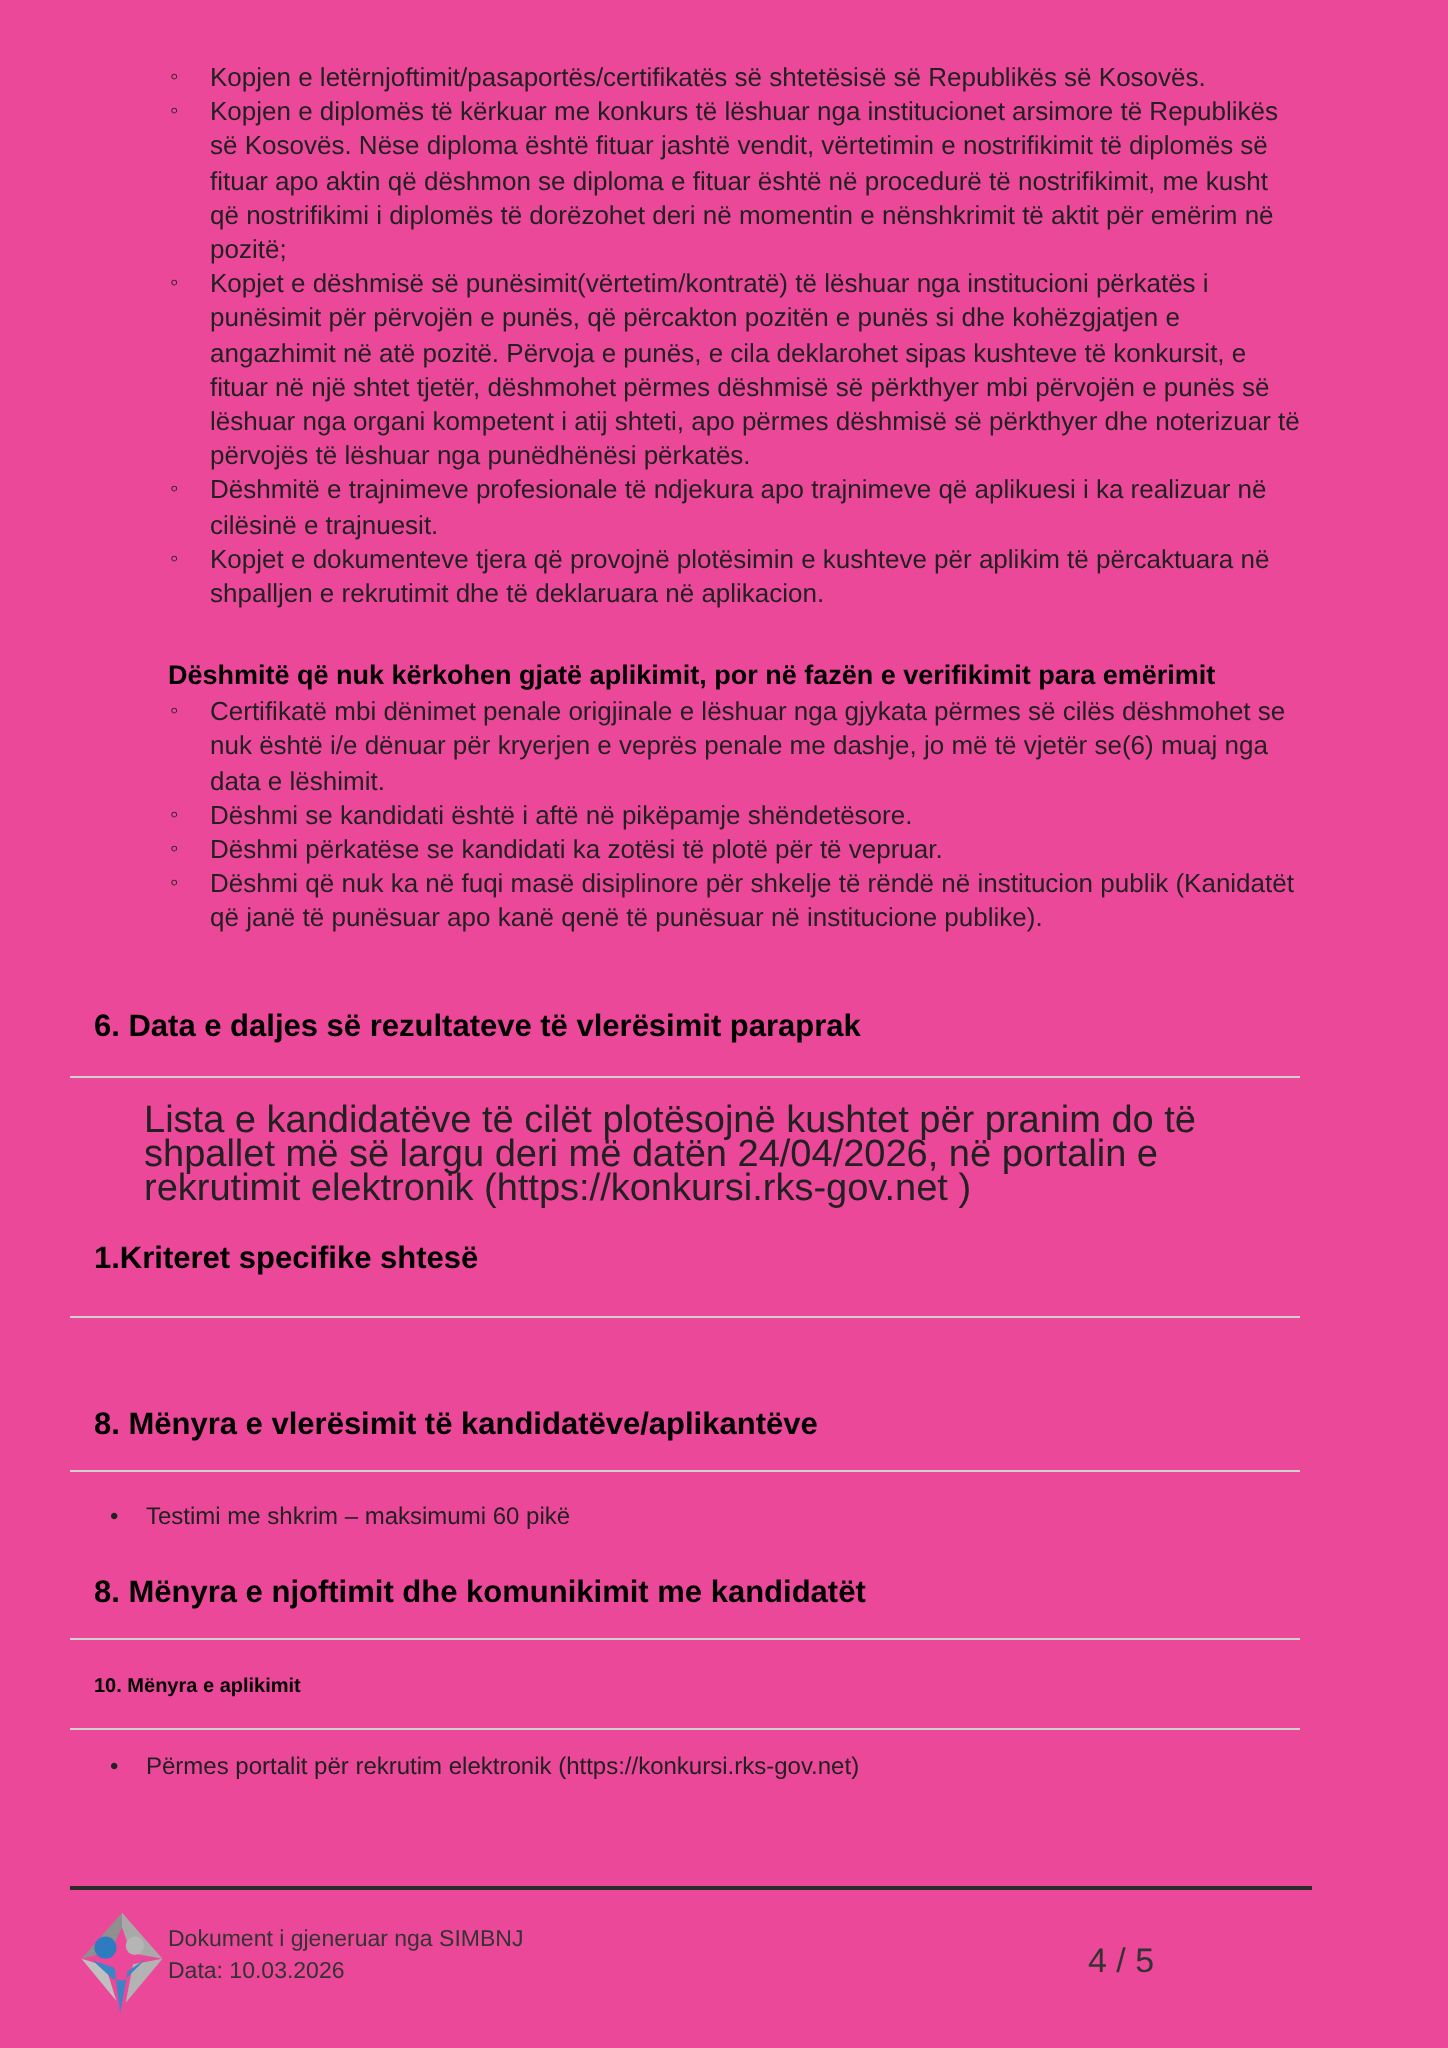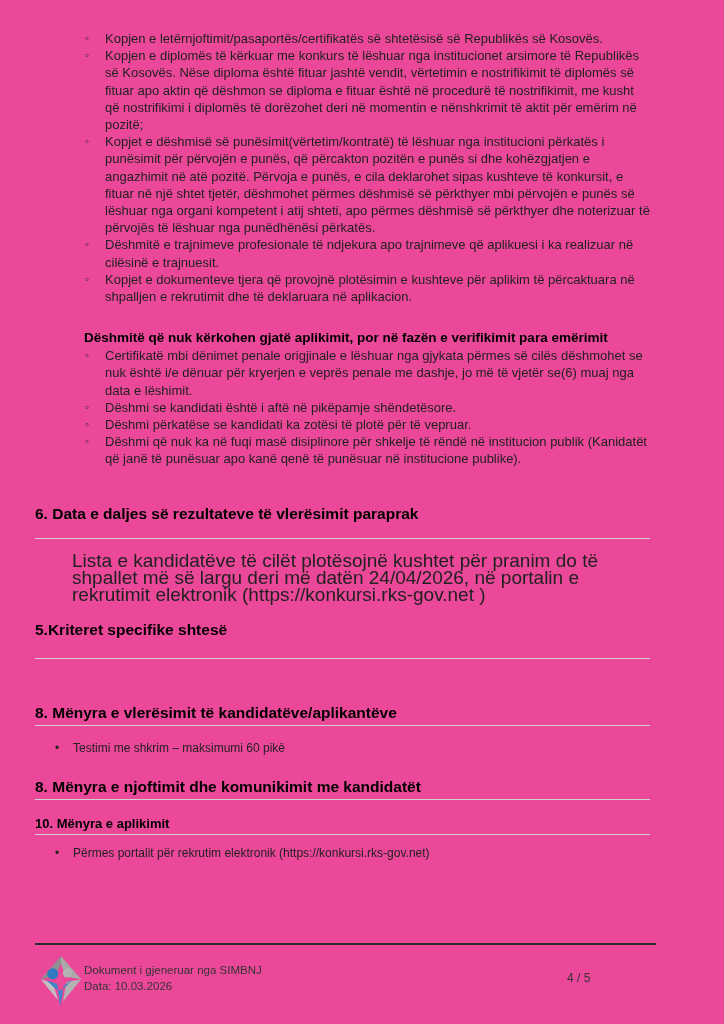--- a/index.html
+++ b/index.html
@@ -31,25 +31,25 @@
 
   .mid-heading{
     margin:24px 0 0 37px;
     font-size:13.5px;font-weight:bold;color:#000;
     line-height:18px;
     padding-left:12px;
   }
   .gap16{margin-top:16px;}
 
   .sec-h{
-    margin:0;
+    margin:12px;
     font-size:15.5px;font-weight:bold;color:#000;
     line-height:20px;
   }
-  .sec-h.small{font-size:13px;line-height:16px;}
+  .sec-h.small{font-size:10px;line-height:16px;}
 
   .rule{
     height:1px;background:#d0d0d0;border:none;margin:0;width:100%;
   }
 
   .body-ind{
     margin:13px 0 0 37px;
     width:548px;
     font-size:19px;line-height:17px;
   }
@@ -71,22 +71,22 @@
   .footer-line{
     position:absolute;left:35px;top:943px;
     width:621px;height:2px;background:#2b2b2b;
   }
   .footer-logo{position:absolute;left:38px;top:954px;width:46px;height:58px;}
   .footer-note{
     position:absolute;left:84px;top:962px;
     font-size:11.5px;line-height:16px;color:#333;
   }
   .page-num{
-    position:absolute;left:567px;top:971px;
-    font-size:12px;color:#333;
+    position:absolute;left:544px;top:971px;
+    font-size:17px;color:#333;
   }
 </style>
 </head>
 <body>
 
 <div class="page">
   <div class="content">
 
     <ul class="circ">
       <li>Kopjen e letërnjoftimit/pasaportës/certifikatës së shtetësisë së Republikës së Kosovës.</li>
@@ -102,21 +102,21 @@
       <li>Certifikatë mbi dënimet penale origjinale e lëshuar nga gjykata përmes së cilës dëshmohet se nuk është i/e dënuar për kryerjen e veprës penale me dashje, jo më të vjetër se(6) muaj nga data e lëshimit.</li>
       <li>Dëshmi se kandidati është i aftë në pikëpamje shëndetësore.</li>
       <li>Dëshmi përkatëse se kandidati ka zotësi të plotë për të vepruar.</li>
       <li>Dëshmi që nuk ka në fuqi masë disiplinore për shkelje të rëndë në institucion publik (Kanidatët që janë të punësuar apo kanë qenë të punësuar në institucione publike).</li>
     </ul>
 
     <h2 class="sec-h" style="margin-top:36px;">6. Data e daljes së rezultateve të vlerësimit paraprak</h2>
     <hr class="rule" style="margin-top:14px;">
     <p class="body-ind">Lista e kandidatëve të cilët plotësojnë kushtet për pranim do të shpallet më së largu deri më datën 24/04/2026, në portalin e rekrutimit elektronik (https://konkursi.rks-gov.net )</p>
 
-    <h2 class="sec-h" style="margin-top:17px;">5.Kriteret specifike shtesë</h2>
+    <h2 class="sec-h" style="margin-top:17px;">1.Kriteret specifike shtesë</h2>
     <hr class="rule" style="margin-top:18px;">
 
     <h2 class="sec-h" style="margin-top:44px;">8. Mënyra e vlerësimit të kandidatëve/aplikantëve</h2>
     <hr class="rule" style="margin-top:2px;">
     <ul class="dot" style="margin-top:14px;">
       <li>Testimi me shkrim – maksimumi 60 pikë</li>
     </ul>
 
     <h2 class="sec-h" style="margin-top:20px;">8. Mënyra e njoftimit dhe komunikimit me kandidatët</h2>
     <hr class="rule" style="margin-top:2px;">

